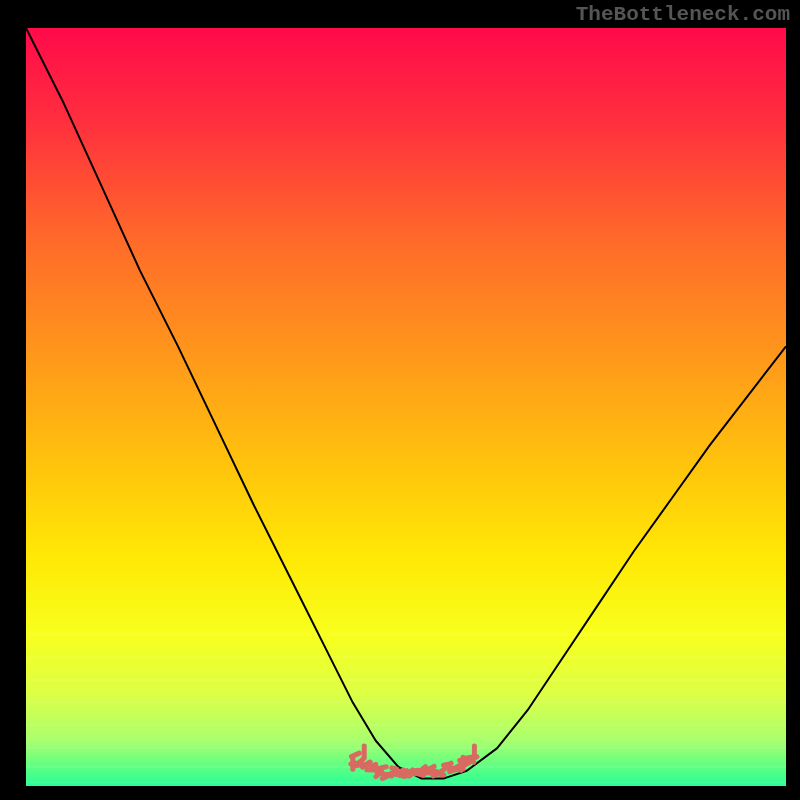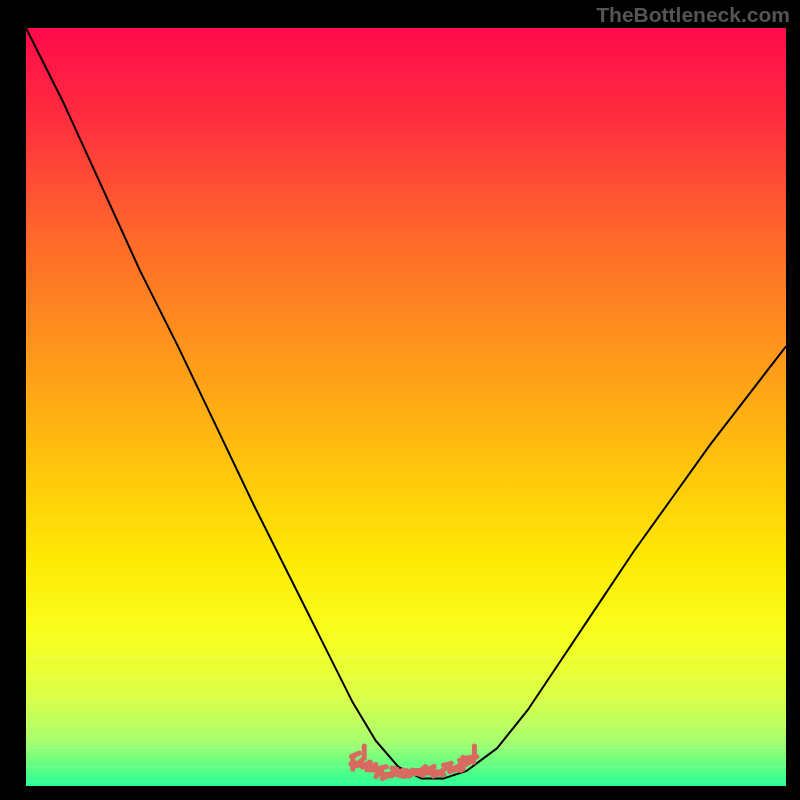--- a/index.html
+++ b/index.html
@@ -15,21 +15,21 @@
     position: absolute;
     top: 0;
     left: 0;
     width: 800px;
     height: 800px;
   }
   .watermark {
     position: absolute;
     top: 3px;
     right: 10px;
-    font-family: Liberation Sans, sans-serif;
+    font-family: Liberation Mono, monospace;
     font-size: 21px;
     font-weight: bold;
     color: #555;
     z-index: 10;
   }
   svg {
     position: absolute;
     top: 0;
     left: 0;
   }

